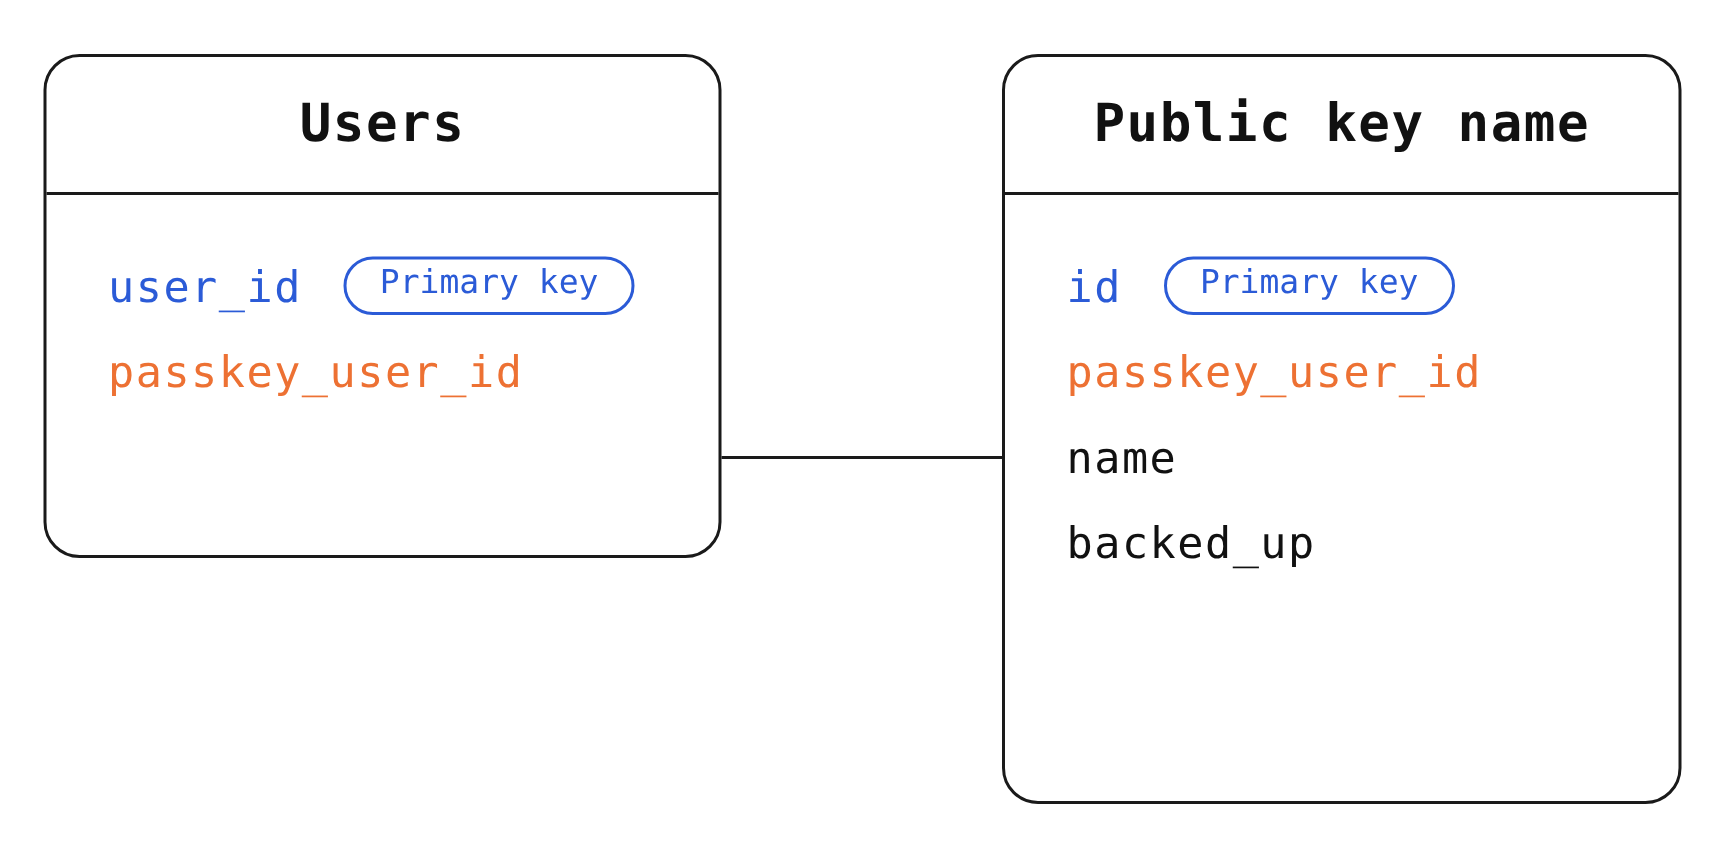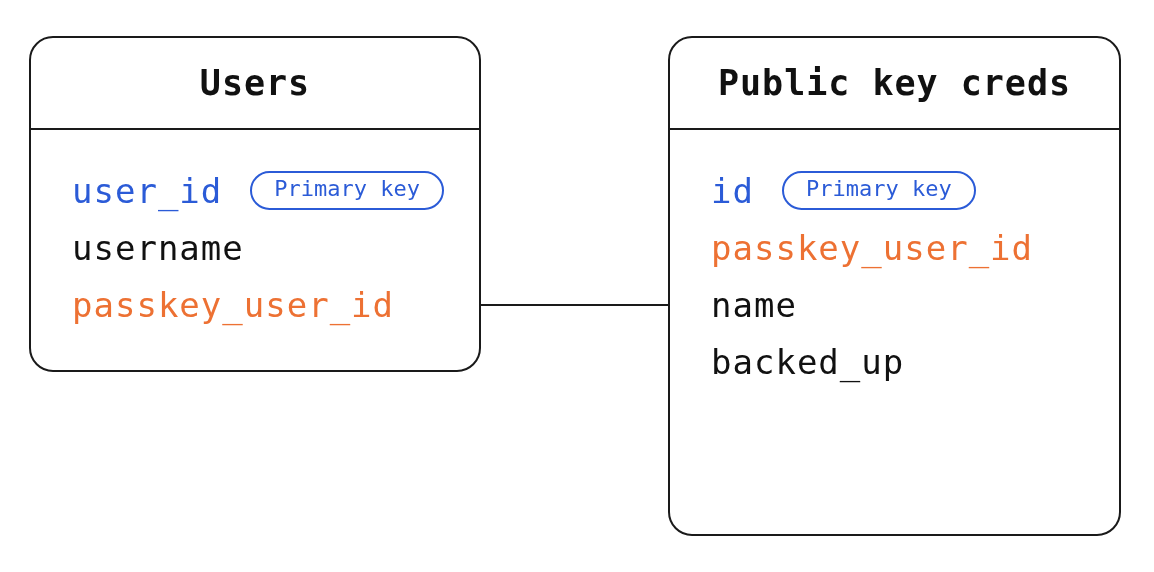--- a/index.html
+++ b/index.html
@@ -36,21 +36,21 @@
   .entity-fields{
     padding:32px 0 0 41px;
   }
   .row{
     height:57px;
     display:flex;
     align-items:center;
     white-space:nowrap;
   }
   .field{
-    font-size:34px;
+    font-size:29px;
     letter-spacing:1px;
     color:var(--text);
   }
   .field.blue{color:var(--pk-blue);}
   .field.orange{color:var(--fk-orange);}
   .badge{
     margin-left:28px;
     border:2px solid var(--pk-blue);
     color:var(--pk-blue);
     font-size:22px;
@@ -72,32 +72,29 @@
 <div class="canvas">
 
   <div class="entity" style="left:29px;top:36px;width:452px;height:336px;">
     <div class="entity-header">Users</div>
     <div class="entity-fields">
       <div class="row">
         <span class="field blue">user_id</span>
         <span class="badge">Primary key</span>
       </div>
       <div class="row">
-        <span class="field">username</span>
-      </div>
-      <div class="row">
         <span class="field orange">passkey_user_id</span>
       </div>
     </div>
   </div>
 
   <div class="connector" style="left:481px;top:304px;width:187px;"></div>
 
   <div class="entity" style="left:668px;top:36px;width:453px;height:500px;">
-    <div class="entity-header">Public key creds</div>
+    <div class="entity-header">Public key name</div>
     <div class="entity-fields">
       <div class="row">
         <span class="field blue">id</span>
         <span class="badge">Primary key</span>
       </div>
       <div class="row">
         <span class="field orange">passkey_user_id</span>
       </div>
       <div class="row">
         <span class="field">name</span>

